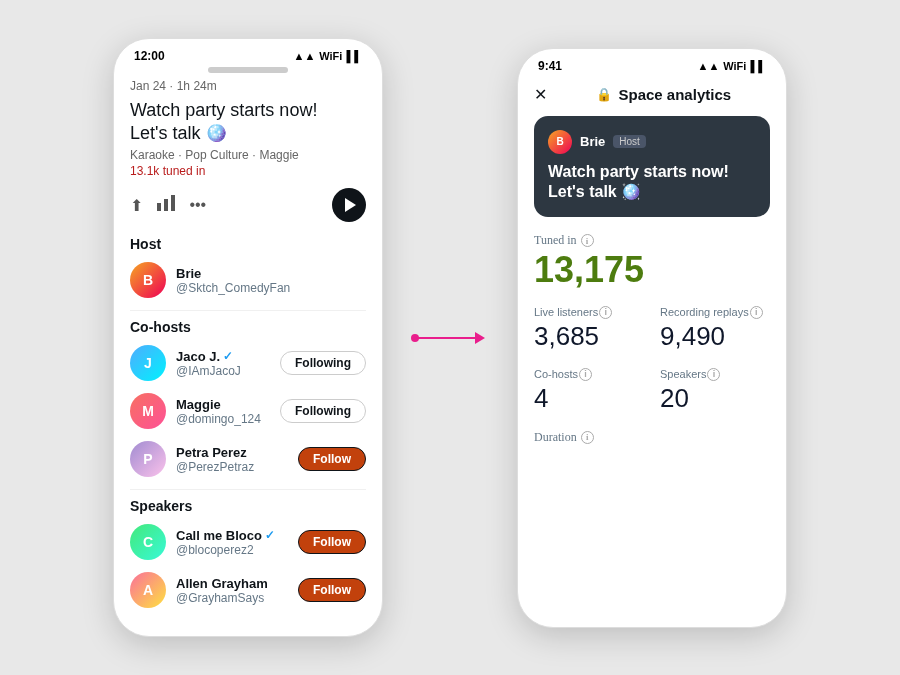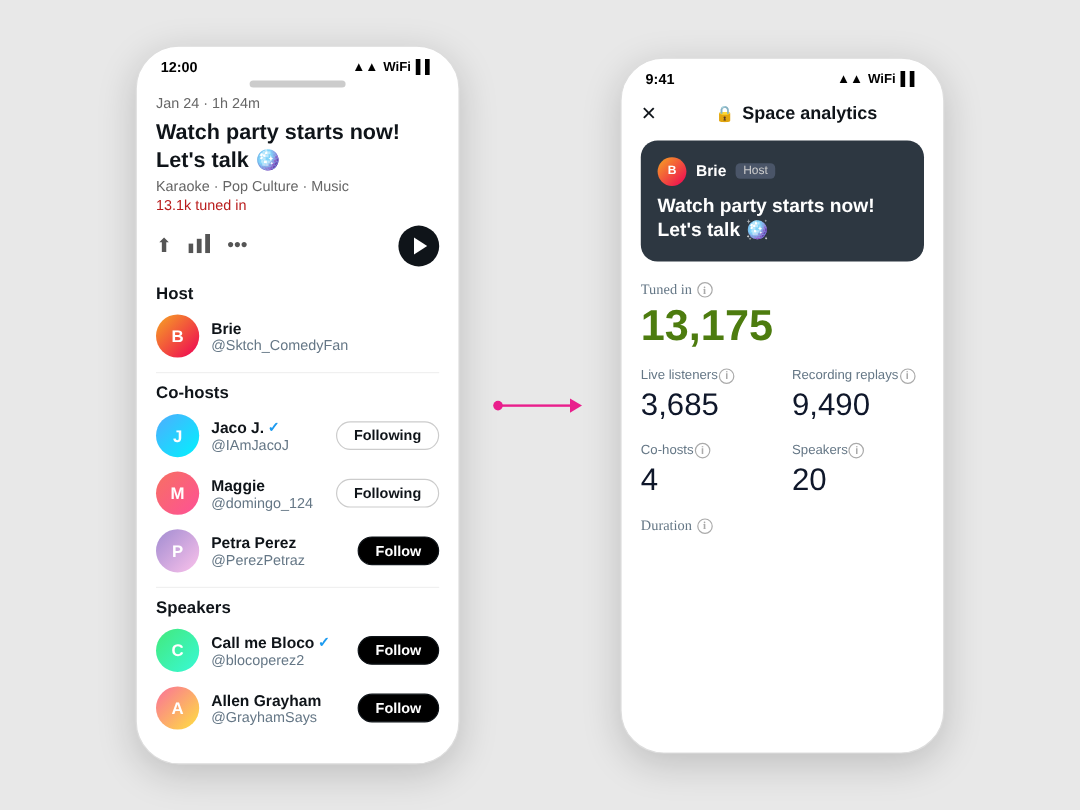--- a/index.html
+++ b/index.html
@@ -58,21 +58,21 @@
       padding: 0 16px 16px;
       overflow-y: auto;
     }
     .space-meta {
       font-size: 12px;
       color: #666;
       margin-bottom: 6px;
     }
     .space-title {
       font-size: 18px;
-      font-weight: 700;
+      font-weight: 400;
       color: #0f1419;
       line-height: 1.25;
       margin-bottom: 4px;
     }
     .space-tags {
       font-size: 12px;
       color: #666;
       margin-bottom: 2px;
     }
     .space-tuned {
@@ -164,21 +164,21 @@
       background: #fff;
       border-radius: 20px;
       padding: 4px 14px;
       font-size: 12px;
       font-weight: 700;
       cursor: pointer;
       white-space: nowrap;
       color: #0f1419;
     }
     .follow-btn.filled {
-      background: #000000;
+      background: #c2410c;
       color: #fff;
       border-color: #0f1419;
     }
     .divider { height: 1px; background: #f0f0f0; margin: 8px 0; }
 
     
     .arrow-container {
       display: flex;
       align-items: center;
       position: relative;
@@ -359,21 +359,21 @@
       </div>
     </div>
     <div class="phone-notch"></div>
 
     <div class="phone-content">
 
       <div class="space-meta">Jan 24 · 1h 24m</div>
       <div class="space-title">
         Watch party starts now!<br>Let's talk 🪩
       </div>
-      <div class="space-tags">Karaoke · Pop Culture · Music</div>
+      <div class="space-tags">Karaoke · Pop Culture · Maggie</div>
       <div class="space-tuned">13.1k tuned in</div>
 
       <div class="toolbar">
         <span class="toolbar-icon">⬆</span>
         <span class="toolbar-icon">
           <svg width="18" height="16" viewBox="0 0 18 16" fill="none">
             <rect x="0" y="8" width="4" height="8" fill="#555"></rect>
             <rect x="7" y="4" width="4" height="12" fill="#555"></rect>
             <rect x="14" y="0" width="4" height="16" fill="#555"></rect>
           </svg>

